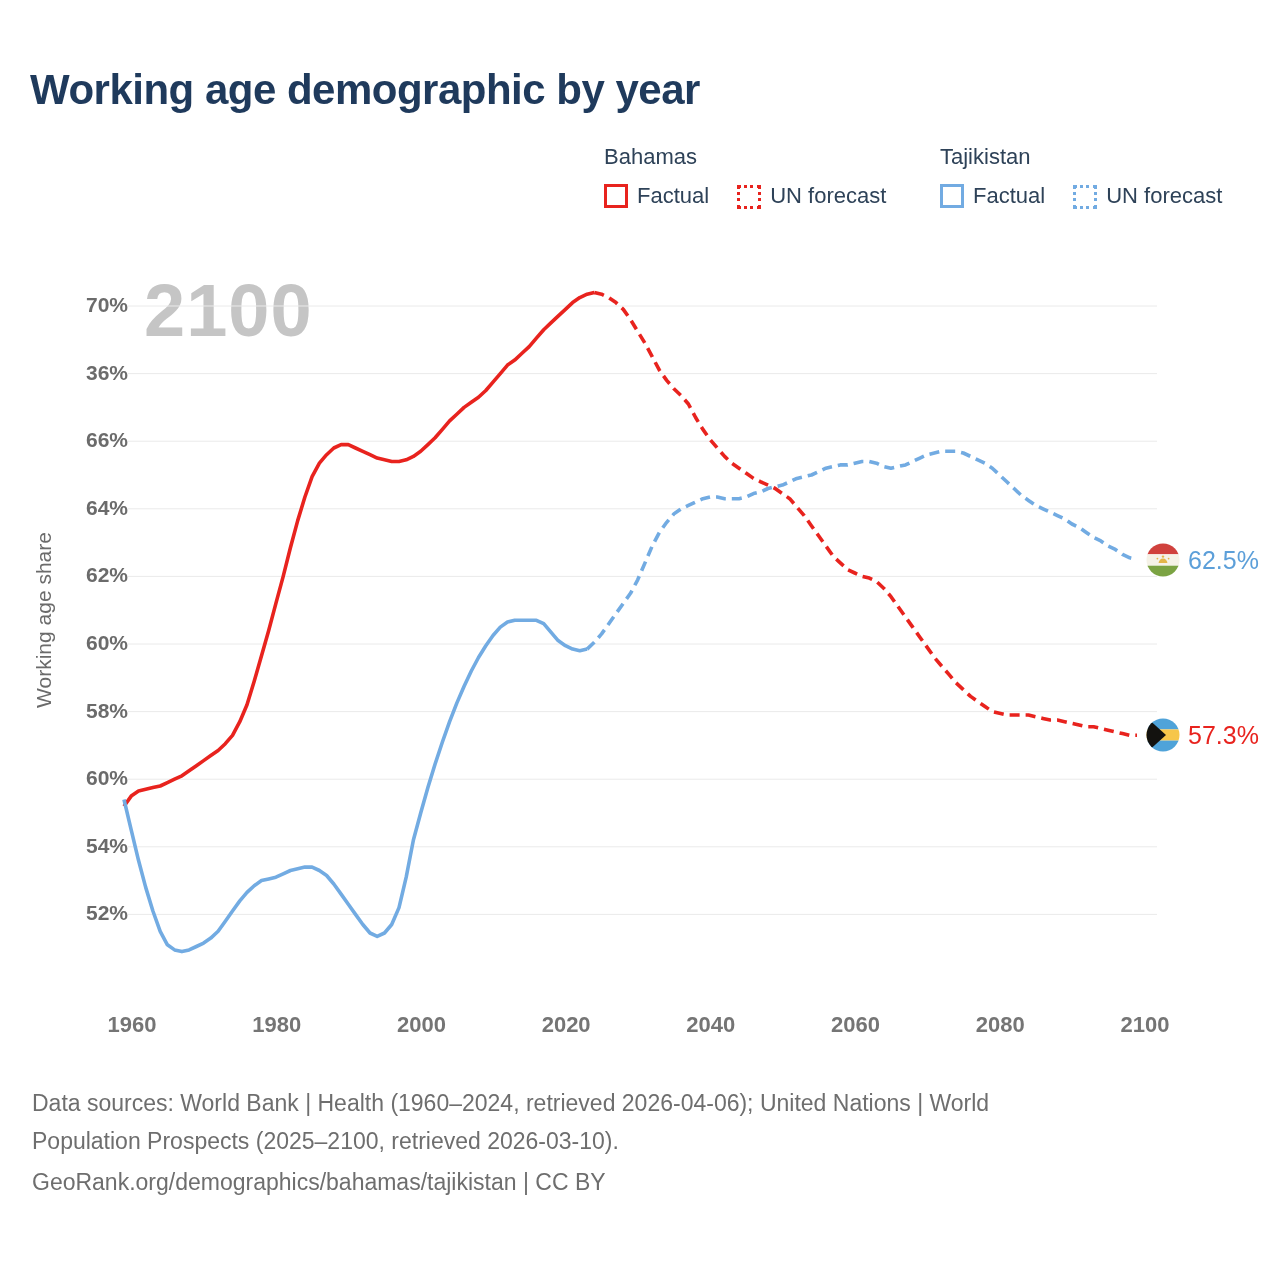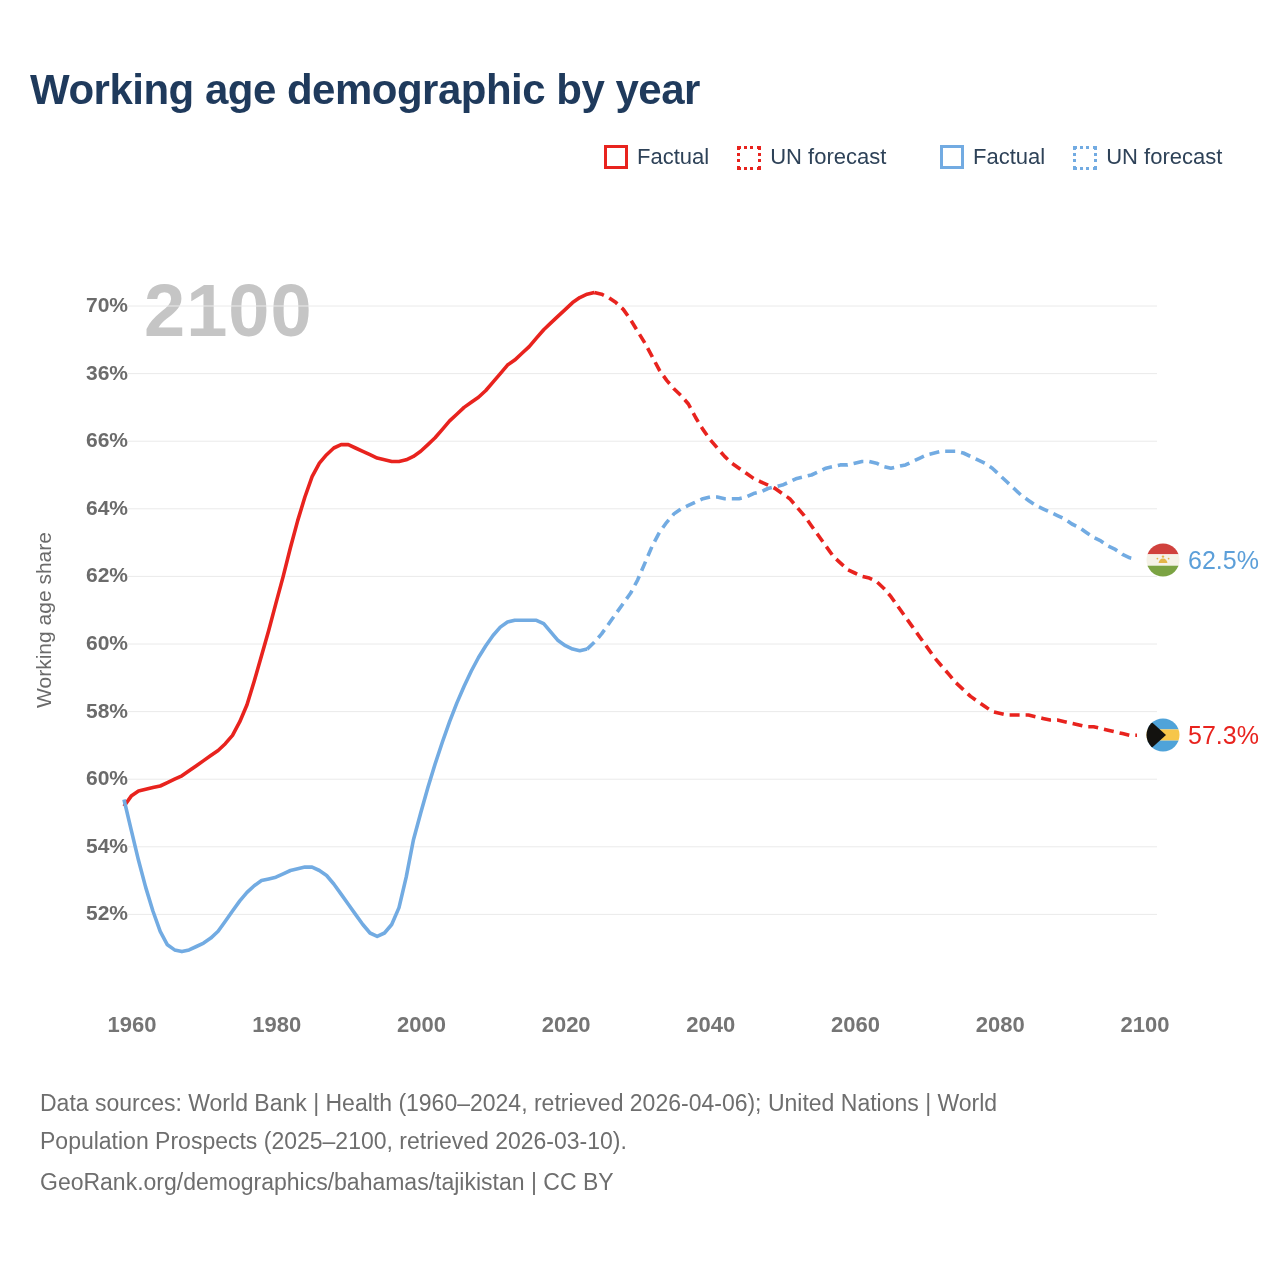--- a/index.html
+++ b/index.html
@@ -46,21 +46,21 @@
     font-size:21px;color:#6b6b6b;white-space:nowrap;
   }
   .gridline{stroke:#eaeaea;stroke-width:1;}
   .series-path{fill:none;stroke-linejoin:round;stroke-linecap:butt;}
   
   .end-label{position:absolute;z-index:3;display:flex;align-items:center;}
   #end-label-tajikistan{left:1146px;top:543px;}
   #end-label-bahamas{left:1146px;top:718px;}
   .end-value{font-size:25px;margin-left:8px;}
   
-  .footer-line{position:absolute;left:40px;z-index:3;font-size:23px;color:#6e6e6e;}
+  .footer-line{position:absolute;left:32px;z-index:3;font-size:23px;color:#6e6e6e;}
   #footer-line-1{top:1090px;}
   #footer-line-2{top:1128px;}
   #footer-line-3{top:1169px;}
 </style>
 </head>
 <body>
 
 <div id="watermark">2100</div>
 
 <svg id="plot-svg" width="1280" height="1280" viewBox="0 0 1280 1280">
@@ -97,33 +97,35 @@
     <div class="x-tick" style="left: 508.142px;">2020</div>
     <div class="x-tick" style="left: 652.856px;">2040</div>
     <div class="x-tick" style="left: 797.57px;">2060</div>
     <div class="x-tick" style="left: 942.284px;">2080</div>
     <div class="x-tick" style="left: 1087px;">2100</div>
   </div>
 
 <div id="page-title">Working age demographic by year</div>
 
 <div class="legend-group" id="legend-group-bahamas">
+  <div class="legend-header">Bahamas</div>
   <div class="legend-row">
     <div class="legend-item">
       <span class="legend-swatch solid" style="border-color: rgb(232, 35, 30);"></span>
       <span class="legend-label">Factual</span>
     </div>
     <div class="legend-item">
       <span class="legend-swatch dotted" style="border-color: rgb(232, 35, 30);"></span>
       <span class="legend-label">UN forecast</span>
     </div>
   </div>
 </div>
 
 <div class="legend-group" id="legend-group-tajikistan">
+  <div class="legend-header">Tajikistan</div>
   <div class="legend-row">
     <div class="legend-item">
       <span class="legend-swatch solid" style="border-color: rgb(114, 171, 226);"></span>
       <span class="legend-label">Factual</span>
     </div>
     <div class="legend-item">
       <span class="legend-swatch dotted" style="border-color: rgb(114, 171, 226);"></span>
       <span class="legend-label">UN forecast</span>
     </div>
   </div>

